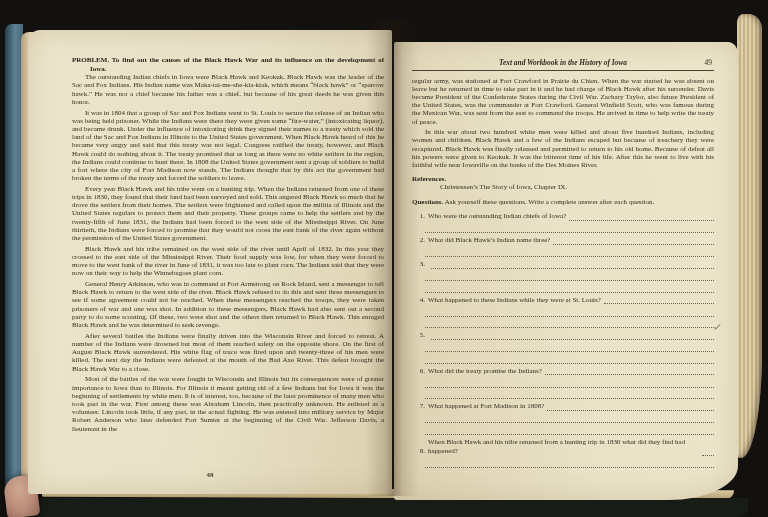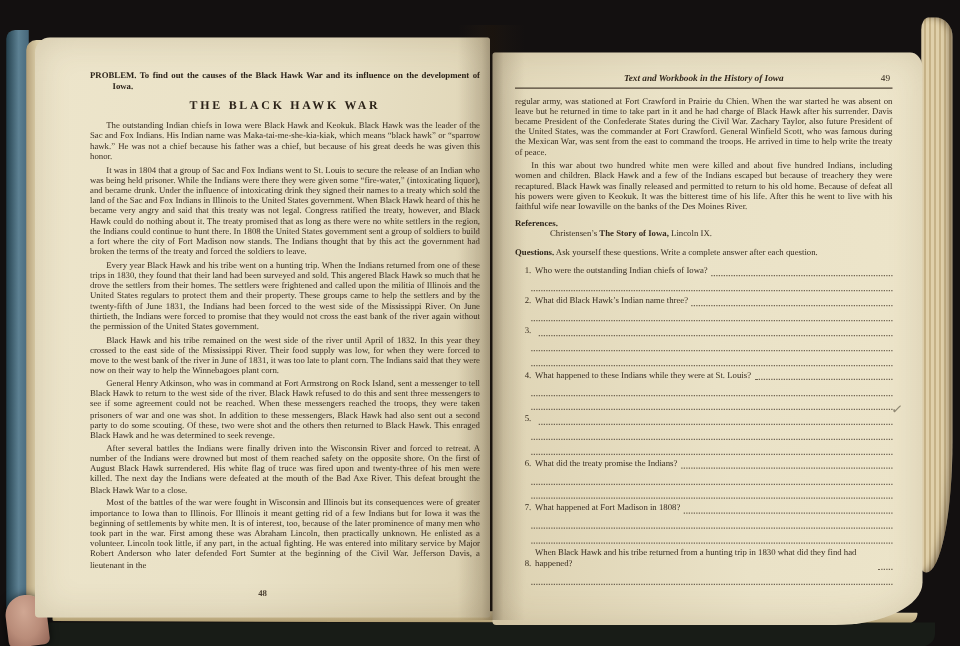--- a/index.html
+++ b/index.html
@@ -82,21 +82,21 @@
   }
   .running-header {
     display:flex; justify-content:center; position:relative;
     font-style:italic; font-weight:bold; font-size:7.4px; color:#33291e;
     border-bottom:1px solid #4d4235; padding-bottom:2.5px; margin-bottom:6px;
   }
   .page-num-right { position:absolute; right:2px; top:0; font-style:normal; font-weight:normal; }
   .refs { margin-top:6px; }
   .ref-label, .q-label { font-weight:bold; font-size:7px; color:#2e251b; }
   .ref-line { font-size:7px; line-height:9.2px; padding-left:28px; color:#362b1f; }
-  .ref-line .b { font-weight:bold; }
+  .ref-line .b { font-weight:normal; }
   .q-intro { margin-top:6px; font-size:7px; line-height:9px; color:#362b1f; }
   .questions { margin-top:5px; }
   .question { margin-bottom:3px; }
   .q-line {
     display:flex; align-items:flex-end; font-size:7px; line-height:9.5px;
     color:#362b1f; position:relative;
   }
   .q-num { flex:0 0 13px; text-align:right; padding-right:3px; }
   .q-text { flex:0 1 auto; }
   .q-leader { flex:1 1 12px; min-width:12px; border-bottom:1px dotted #6e6351; margin:0 0 1px 3px; }
@@ -115,21 +115,20 @@
 <div class="bottom-page-edge"></div>
 <div class="cover-bottom"></div>
 <div class="thumb"></div>
 
 <div class="left-page">
   <div class="lp-inner">
     <div class="problem">
       <span>PROBLEM.</span>
       <span>To find out the causes of the Black Hawk War and its influence on the development of Iowa.</span>
     </div>
-    <div class="bh-title">THE BLACK HAWK WAR</div>
     <div>
   <p class="para">The outstanding Indian chiefs in Iowa were Black Hawk and Keokuk. Black Hawk was the leader of the Sac and Fox Indians. His Indian name was Maka-tai-me-she-kia-kiak, which means “black hawk” or “sparrow hawk.” He was not a chief because his father was a chief, but because of his great deeds he was given this honor.</p>
 
   <p class="para">It was in 1804 that a group of Sac and Fox Indians went to St. Louis to secure the release of an Indian who was being held prisoner. While the Indians were there they were given some “fire-water,” (intoxicating liquor), and became drunk. Under the influence of intoxicating drink they signed their names to a treaty which sold the land of the Sac and Fox Indians in Illinois to the United States government. When Black Hawk heard of this he became very angry and said that this treaty was not legal. Congress ratified the treaty, however, and Black Hawk could do nothing about it. The treaty promised that as long as there were no white settlers in the region, the Indians could continue to hunt there. In 1808 the United States government sent a group of soldiers to build a fort where the city of Fort Madison now stands. The Indians thought that by this act the government had broken the terms of the treaty and forced the soldiers to leave.</p>
 
   <p class="para">Every year Black Hawk and his tribe went on a hunting trip. When the Indians returned from one of these trips in 1830, they found that their land had been surveyed and sold. This angered Black Hawk so much that he drove the settlers from their homes. The settlers were frightened and called upon the militia of Illinois and the United States regulars to protect them and their property. These groups came to help the settlers and by the twenty-fifth of June 1831, the Indians had been forced to the west side of the Mississippi River. On June thirtieth, the Indians were forced to promise that they would not cross the east bank of the river again without the permission of the United States government.</p>
 
   <p class="para">Black Hawk and his tribe remained on the west side of the river until April of 1832. In this year they crossed to the east side of the Mississippi River. Their food supply was low, for when they were forced to move to the west bank of the river in June of 1831, it was too late to plant corn. The Indians said that they were now on their way to help the Winnebagoes plant corn.</p>
 
   <p class="para">General Henry Atkinson, who was in command at Fort Armstrong on Rock Island, sent a messenger to tell Black Hawk to return to the west side of the river. Black Hawk refused to do this and sent three messengers to see if some agreement could not be reached. When these messengers reached the troops, they were taken prisoners of war and one was shot. In addition to these messengers, Black Hawk had also sent out a second party to do some scouting. Of these, two were shot and the others then returned to Black Hawk. This enraged Black Hawk and he was determined to seek revenge.</p>
@@ -153,21 +152,21 @@
 
   <p class="para">In this war about two hundred white men were killed and about five hundred Indians, including women and children. Black Hawk and a few of the Indians escaped but because of treachery they were recaptured. Black Hawk was finally released and permitted to return to his old home. Because of defeat all his powers were given to Keokuk. It was the bitterest time of his life. After this he went to live with his faithful wife near Iowaville on the banks of the Des Moines River.</p>
 </div>
 
     <div class="refs">
       <div class="ref-label">References.</div>
       <div>
   <div class="ref-line">
     <span>Christensen’s</span>
     <span class="b">The Story of Iowa,</span>
-    <span>Lincoln IX.</span>
+    <span>Chapter IX.</span>
   </div>
 
 </div>
     </div>
 
     <div class="q-intro">
       <span class="q-label">Questions.</span>
       <span>Ask yourself these questions. Write a complete answer after each question.</span>
     </div>
 

